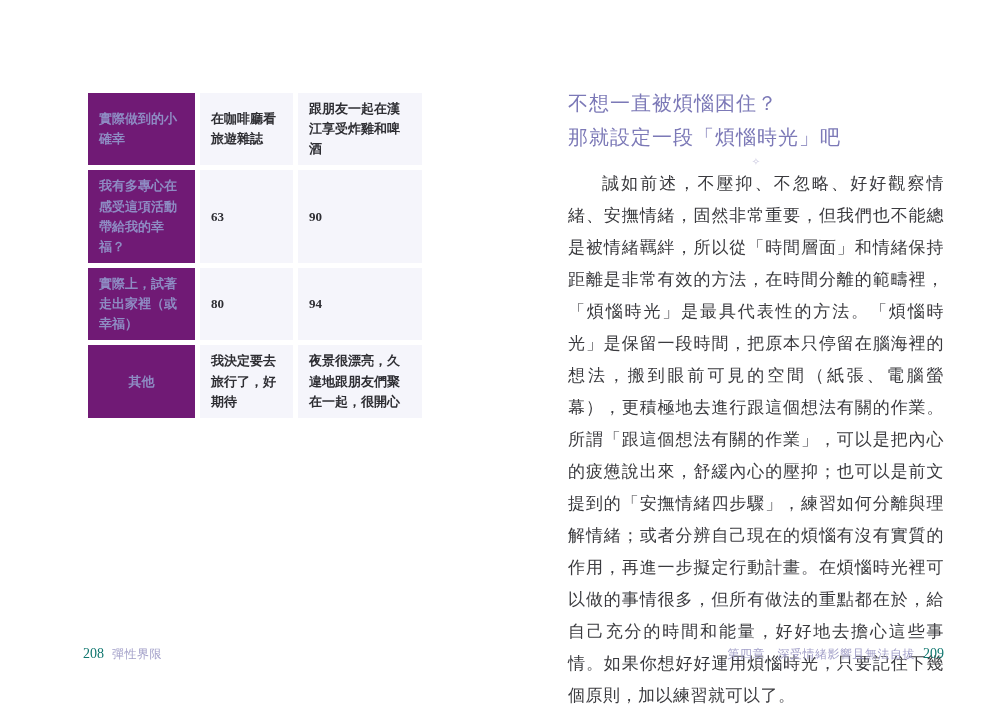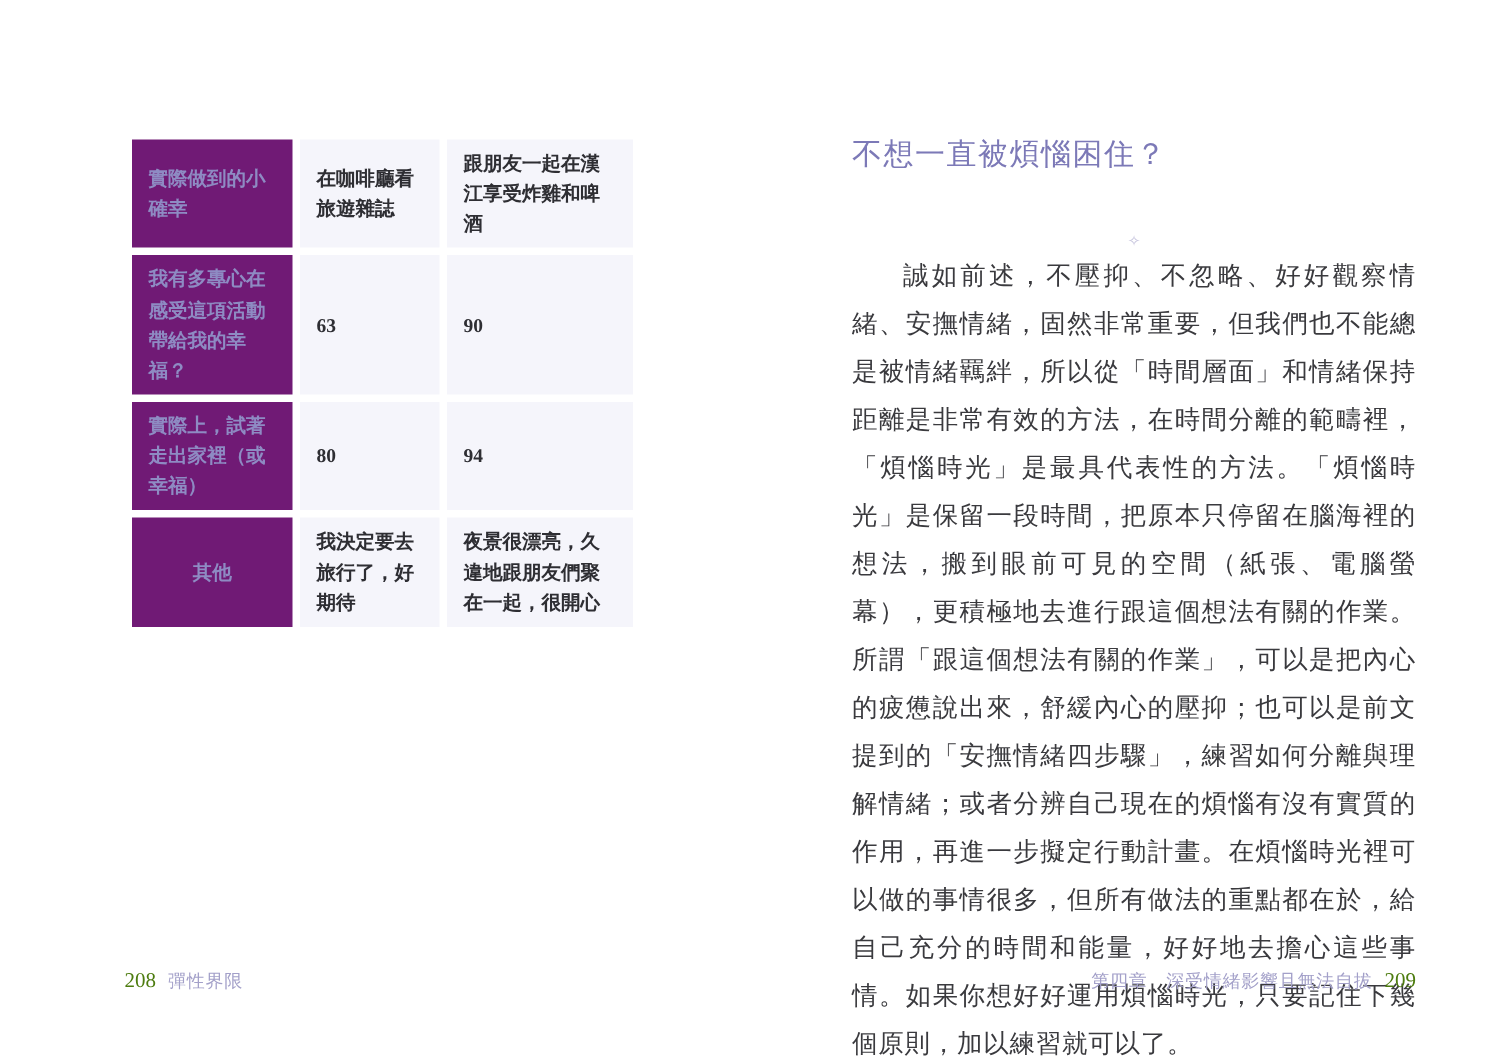--- a/index.html
+++ b/index.html
@@ -44,21 +44,21 @@
     text-align:left; color:#7c79b7; font-size:20px; font-weight:normal;
     line-height:34px; letter-spacing:1px;
   }
   .ornament {
     position:absolute; left:568px; top:157px; width:376px;
     text-align:center; color:#c9c7df; font-size:10px; line-height:10px;
   }
 
   
   .footer { position:absolute; top:646px; font-size:12px; color:#a3a0c9; letter-spacing:0.5px; }
-  .footer .pnum { font-size:14px; color:#4d7c0f; letter-spacing:0; }
+  .footer .pnum { font-size:14px; color:#0f766e; letter-spacing:0; }
   #footer-left  { left:83px; }
   #footer-left .book    { margin-left:8px; }
   #footer-right { right:56px; text-align:center; }
   #footer-right .chapter { margin-right:8px; }
 </style>
 </head>
 <body>
 
 <div class="spread">
 
@@ -92,20 +92,21 @@
   </tbody>
     </table>
 
 
   <div id="footer-left" class="footer">
     <span class="pnum">208</span><span class="book">彈性界限</span>
   </div>
 
   <h2 class="section-title">
     <div>不想一直被煩惱困住？</div>
+    <div>那就設定一段「煩惱時光」吧</div>
   </h2>
 
   <div class="ornament">✧</div>
 
   <p id="right-par" class="body-par">誠如前述，不壓抑、不忽略、好好觀察情緒、安撫情緒，固然非常重要，但我們也不能總是被情緒羈絆，所以從「時間層面」和情緒保持距離是非常有效的方法，在時間分離的範疇裡，「煩惱時光」是最具代表性的方法。「煩惱時光」是保留一段時間，把原本只停留在腦海裡的想法，搬到眼前可見的空間（紙張、電腦螢幕），更積極地去進行跟這個想法有關的作業。所謂「跟這個想法有關的作業」，可以是把內心的疲憊說出來，舒緩內心的壓抑；也可以是前文提到的「安撫情緒四步驟」，練習如何分離與理解情緒；或者分辨自己現在的煩惱有沒有實質的作用，再進一步擬定行動計畫。在煩惱時光裡可以做的事情很多，但所有做法的重點都在於，給自己充分的時間和能量，好好地去擔心這些事情。如果你想好好運用煩惱時光，只要記住下幾個原則，加以練習就可以了。</p>
 
   <div id="footer-right" class="footer">
     <span class="chapter">第四章　深受情緒影響且無法自拔</span><span class="pnum">209</span>
   </div>
 

